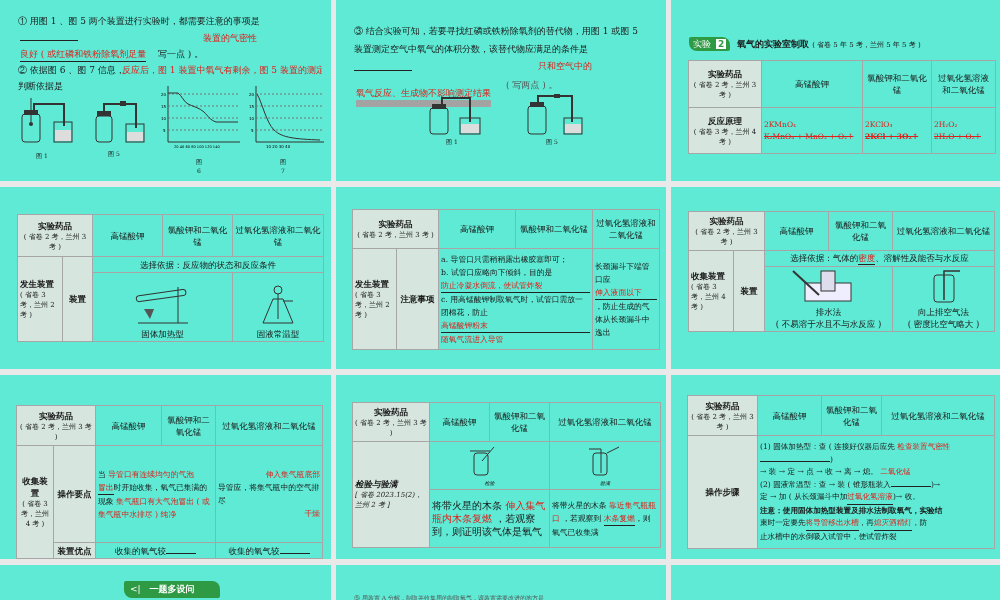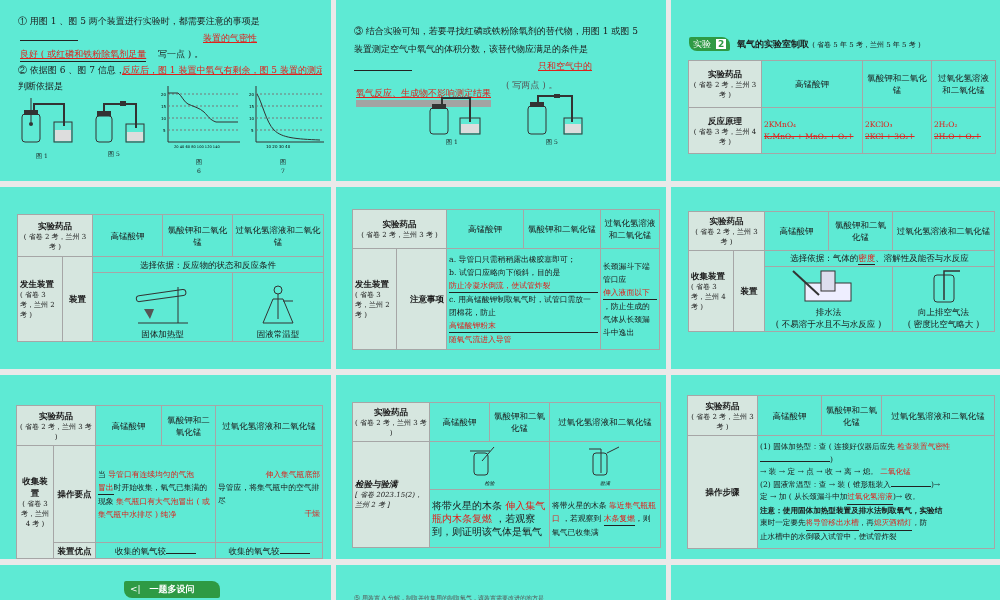--- a/index.html
+++ b/index.html
@@ -8,21 +8,21 @@
   .slide { position: absolute; background: #5eead4; overflow: hidden; }
   .c0 { left: 0; width: 331px; }
   .c1 { left: 336px; width: 330px; }
   .c2 { left: 671px; width: 329px; }
   .r0 { top: 0; height: 181px; }
   .r1 { top: 187px; height: 182px; }
   .r2 { top: 375px; height: 184px; }
   .r3 { top: 565px; height: 35px; }
 
   .p { position: absolute; font-size: 9px; line-height: 14px; white-space: nowrap; }
-  .red { color: #e0201b; text-decoration: underline; }
+  .red { color: #e0201b; }
   .uline { border-bottom: 1px solid #222; display: inline-block; }
 
   table.t { position: absolute; border-collapse: collapse; font-size: 8.5px; line-height: 12px; }
   table.t td { border: 1px solid #a6a6a6; text-align: center; vertical-align: middle; padding: 1px 2px; }
   table.t td.hd { background: #d6e6df; font-weight: bold; }
   table.t td.hd .sub { font-weight: normal; font-size: 7px; display: block; line-height: 10px; }
   table.t td.left { text-align: left; }
   .ans { color: #e0201b; }
 
   .badge { position: absolute; background: #2e9a44; color: #fff; font-size: 9px; font-family: "DejaVu Sans", sans-serif; border-radius: 2px 8px 2px 8px; }
@@ -152,21 +152,21 @@
       <td>过氧化氢溶液和二氧化锰</td>
     </tr>
     <tr>
       <td class="hd"><span>反应原理</span><span class="sub">( 省卷 3 考，兰州 4 考 )</span></td>
       <td class="left ans" style="font-size:7.5px;">
             <div>2KMnO₄</div>
             <div style="text-decoration:line-through;">K₂MnO₄ + MnO₂ + O₂↑</div>
           </td>
       <td class="left ans" style="font-size:7.5px;">
             <div>2KClO₃</div>
-            <div style="text-decoration:line-through;">2KCl + 3O₂↑</div>
+            <div style="text-decoration:line-through;font-weight:bold;">2KCl + 3O₂↑</div>
           </td>
       <td class="left ans" style="font-size:7.5px;">
             <div>2H₂O₂</div>
             <div style="text-decoration:line-through;">2H₂O + O₂↑</div>
           </td>
     </tr>
   </tbody>
     </table>
 </div>
 
@@ -212,21 +212,21 @@
   <table class="t" style="left:16px;top:22px;width:308px;height:141px;">
     <tbody>
         <tr style="height:39px;">
       <td class="hd" colspan="2"><span>实验药品</span><span class="sub">( 省卷 2 考，兰州 3 考 )</span></td>
       <td style="width:77px;">高锰酸钾</td>
       <td style="width:77px;">氯酸钾和二氧化锰</td>
       <td>过氧化氢溶液和二氧化锰</td>
     </tr>
     <tr>
       <td class="hd left" style="width:44px;"><span>发生装置</span><span class="sub">( 省卷 3 考，兰州 2 考 )</span></td>
-      <td class="hd" style="width:50px;text-align:right;">注意事项</td>
+      <td class="hd" style="width:42px;">注意事项</td>
       <td colspan="2" class="left" style="font-size:7.8px;line-height:13px;">
         <div>a. 导管口只需稍稍露出橡胶塞即可；</div>
         <div>b. 试管口应略向下倾斜，目的是</div>
         <div class="ans" style="border-bottom:1px solid #222;">防止冷凝水倒流，使试管炸裂</div>
         <div style="white-space:normal;">c. 用高锰酸钾制取氧气时，试管口需放一团棉花，防止</div>
         <div class="ans" style="border-bottom:1px solid #222;">高锰酸钾粉末</div>
         <div class="ans">随氧气流进入导管</div>
       </td>
       <td class="left" style="font-size:7.8px;line-height:13px;white-space:normal;">
         <div>长颈漏斗下端管口应</div>

